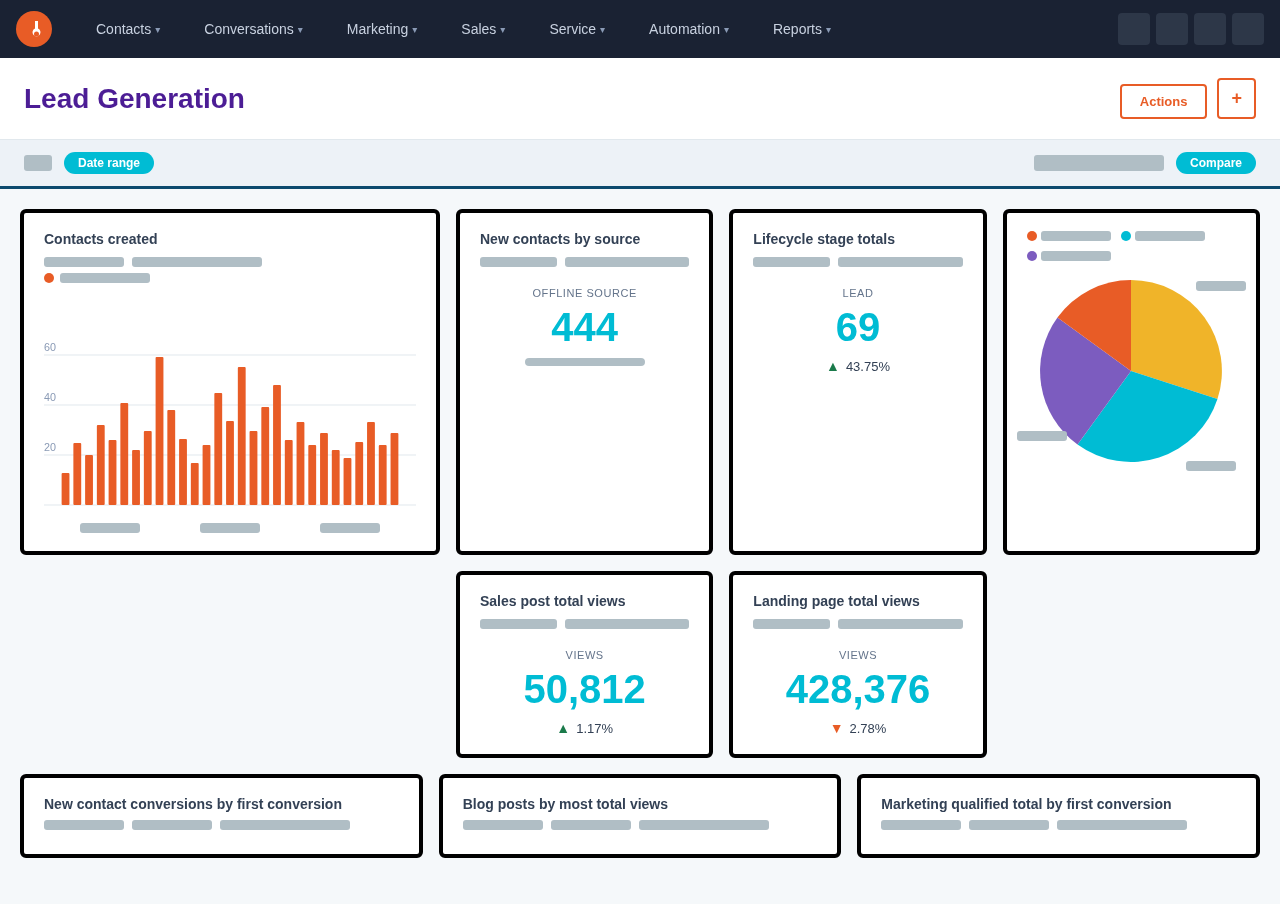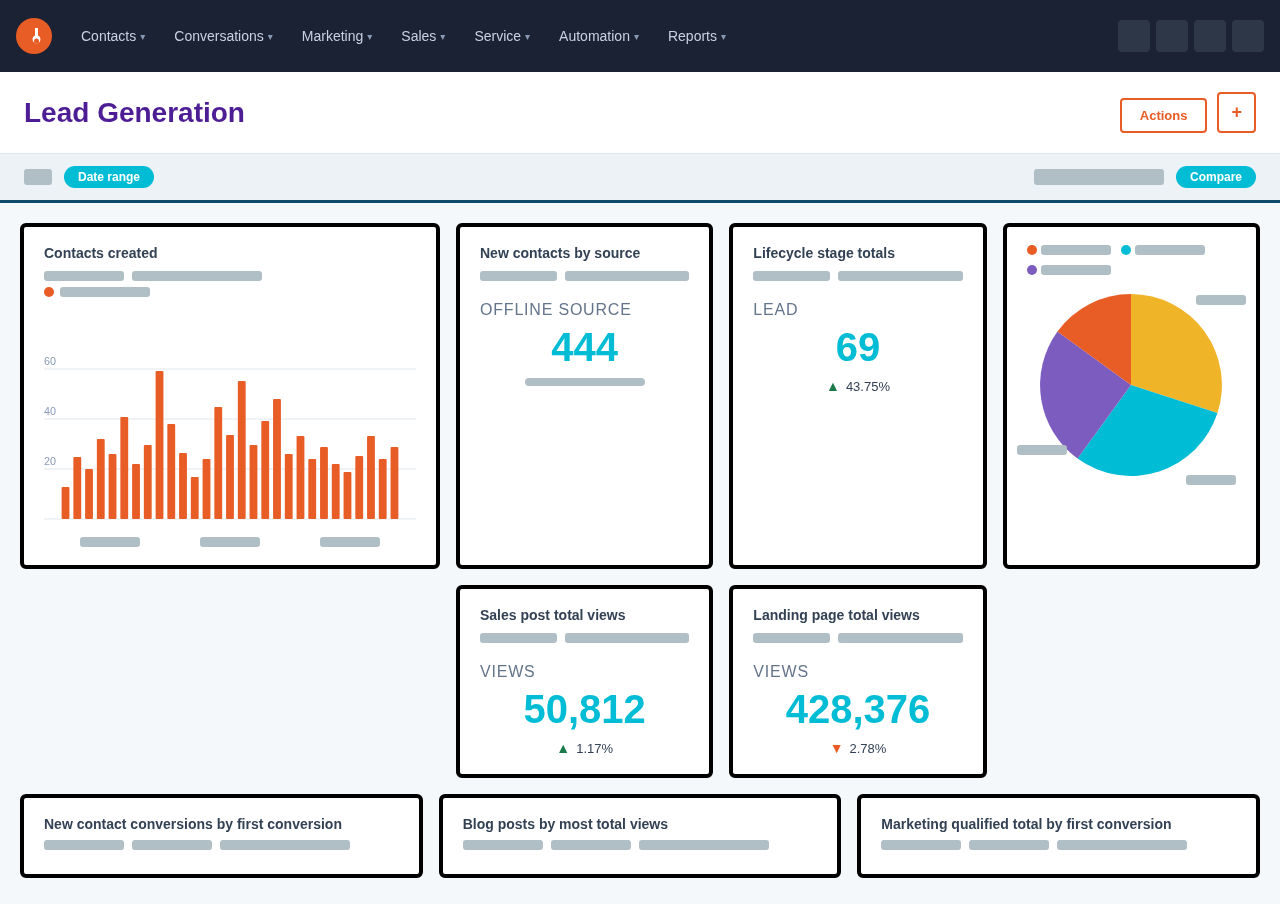--- a/index.html
+++ b/index.html
@@ -3,23 +3,23 @@
   <meta charset="utf-8">
   <style>
     * { box-sizing: border-box; margin: 0; padding: 0; }
     body { font-family: -apple-system, BlinkMacSystemFont, 'Segoe UI', Helvetica, Arial, sans-serif; background: #f5f8fa; }
 
     
     .navbar {
       background: #1a2233;
       display: flex;
       align-items: center;
-      height: 72px;
+      height: 58px;
       padding: 0 16px;
-      gap: 5px;
+      gap: 20px;
     }
     .navbar-logo {
       width: 36px; height: 36px; margin-right: 12px; flex-shrink: 0;
     }
     .nav-item {
       color: #c8d1e0;
       font-size: 14px;
       font-weight: 500;
       padding: 8px 12px;
       border-radius: 4px;
@@ -103,21 +103,21 @@
     .bar-chart-area {
       position: relative; margin-top: 12px; height: 220px;
     }
     .bar-chart-svg { width: 100%; height: 100%; }
     .bar-chart-labels {
       display: flex; gap: 8px; margin-top: 8px; justify-content: space-around; padding: 0 10px;
     }
     .bar-label { width: 60px; height: 10px; background: #b0bec5; border-radius: 3px; }
 
     
-    .stat-source { font-size: 16px; color: #64748b; text-align: left; letter-spacing: 0.05em; margin: 20px 0 6px; text-transform: uppercase; }
+    .stat-source { font-size: 11px; color: #64748b; text-align: center; letter-spacing: 0.05em; margin: 20px 0 6px; text-transform: uppercase; }
     .stat-number { font-size: 40px; font-weight: 700; color: #00bcd4; text-align: center; margin-bottom: 8px; }
     .stat-bar-container { margin: 0 auto 10px; width: 120px; height: 8px; background: #b0bec5; border-radius: 4px; }
     .stat-trend { display: flex; align-items: center; justify-content: center; gap: 6px; font-size: 13px; color: #334155; }
     .arrow-up { color: #1a7a4a; font-size: 14px; }
     .arrow-down { color: #e85c26; font-size: 14px; }
 
     
     .pie-card { position: relative; overflow: visible; }
     .pie-dot { width: 10px; height: 10px; border-radius: 50%; }
     .pie-legend-skel { width: 70px; height: 10px; background: #b0bec5; border-radius: 3px; }

